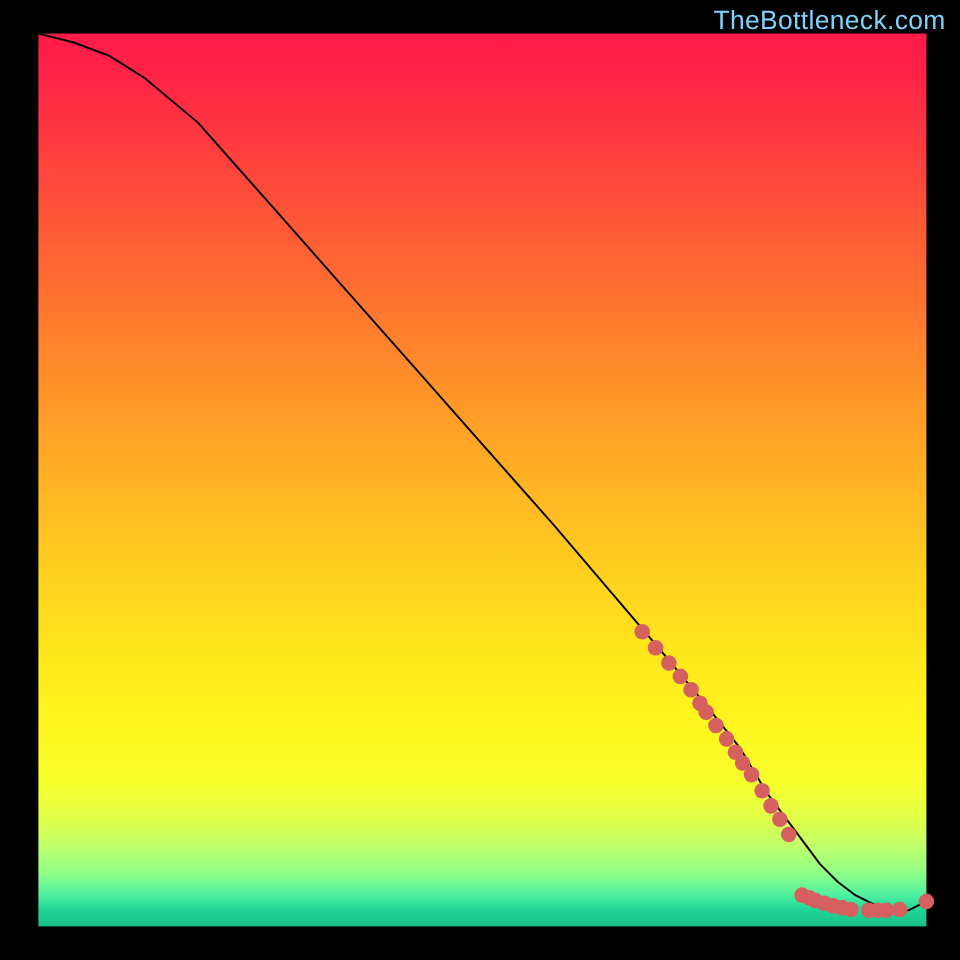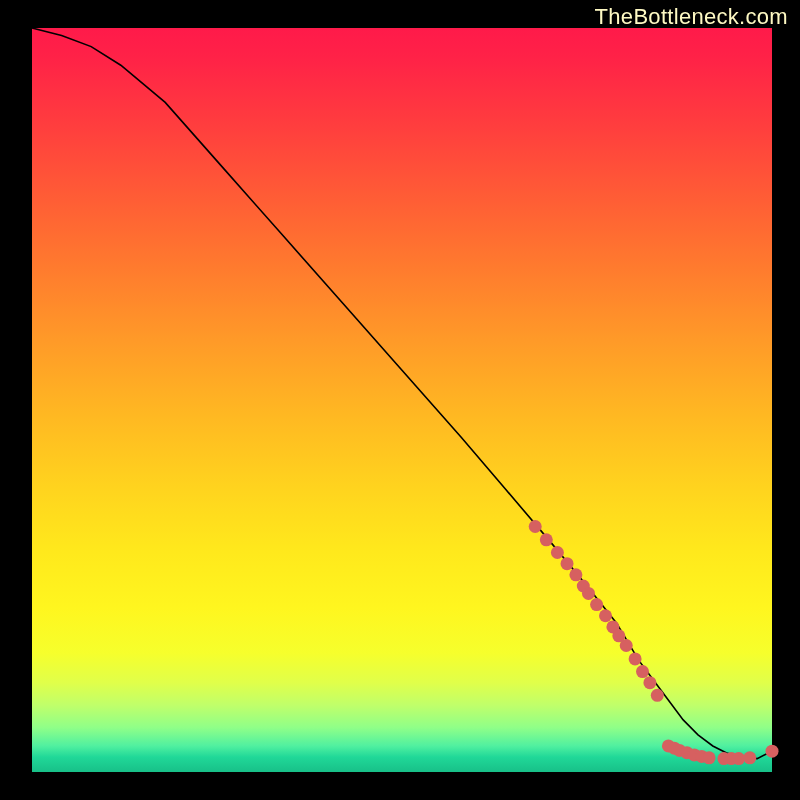--- a/index.html
+++ b/index.html
@@ -8,21 +8,21 @@
     height: 800px;
     background: #000;
     position: relative;
     font-family: Arial, sans-serif;
     overflow: hidden;
   }
   .watermark {
     position: absolute;
     top: 4px;
     right: 12px;
-    color: #fef9c3;
+    color: #7dd3fc;
     font-size: 22px;
     font-weight: 500;
     z-index: 10;
     letter-spacing: 0.3px;
   }
   .plot-area {
     position: absolute;
     left: 32px;
     top: 28px;
     width: 740px;

